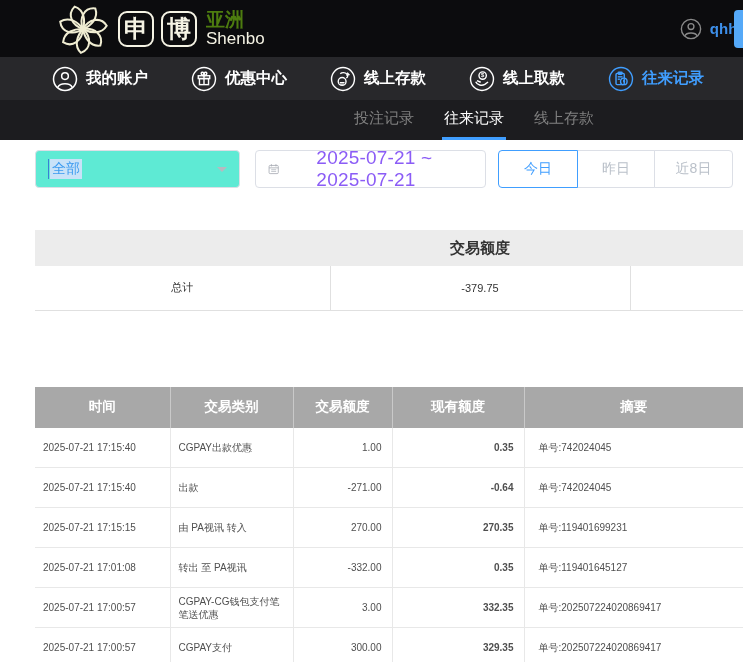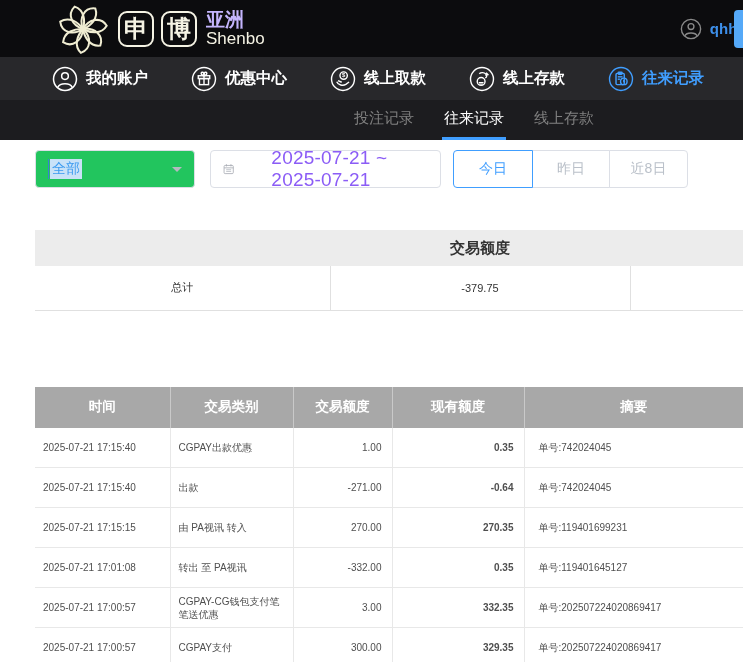--- a/index.html
+++ b/index.html
@@ -8,21 +8,21 @@
   body { position:relative; }
 
   
   .top-bar { height:57px; background:#0c0c0e; position:relative; display:flex; align-items:center; }
   .logo-group { display:flex; align-items:center; margin-left:52px; }
   .logo-flower { width:62px; height:56px; margin-right:4px; }
   .logo-box { width:36px; height:36px; border:2px solid #f5f3e4; border-radius:9px;
     color:#f5f3e4; font-size:24px; font-weight:bold; display:flex; align-items:center;
     justify-content:center; margin-right:7px; }
   .logo-stack { display:flex; flex-direction:column; line-height:1.05; margin-left:2px; }
-  .logo-region { color:#c4b5fd; font-size:19px; font-weight:bold; }
+  .logo-region { color:#4d7c0f; font-size:19px; font-weight:bold; }
   .logo-brand { color:#f5f3e4; font-size:17px; }
   .user-chip { position:absolute; right:-6px; top:0; height:57px; display:flex; align-items:center; }
   .user-chip svg { width:22px; height:22px; margin-right:8px; }
   .user-name { color:#3d8fea; font-size:15px; font-weight:bold; }
 
   
   .main-nav { height:43px; background:#28282b; display:flex; align-items:center;
     padding-left:52px; gap:43px; white-space:nowrap; }
   .nav-item { display:flex; align-items:center; gap:8px; color:#fff; font-size:15.5px;
     font-weight:bold; cursor:pointer; flex:0 0 auto; }
@@ -31,22 +31,22 @@
 
   
   .sub-nav { height:40px; background:#1c1c1f; display:flex; align-items:stretch;
     padding-left:352px; gap:26px; }
   .sub-tab { color:#808080; font-size:15px; display:flex; align-items:center;
     border-bottom:3px solid transparent; padding:0 2px; cursor:pointer; }
   .sub-tab.active { color:#fff; border-bottom-color:#409eff; }
 
   
   .filter-row { display:flex; align-items:center; margin:10px 0 0 35px; position:relative; }
-  .select-box { width:160px; height:38px; border:1px solid #dcdfe6; border-radius:4px;
-    display:flex; align-items:center; padding:0 12px; background:#22c55e; cursor:pointer; }
+  .select-box { width:205px; height:38px; border:1px solid #dcdfe6; border-radius:4px;
+    display:flex; align-items:center; padding:0 12px; background:#5eead4; cursor:pointer; }
   .text-cursor { width:1px; height:20px; background:#3a7fd5; margin-right:1px; }
   .select-value { font-size:14px; color:#3b9af0; background:#c9e2f8; padding:1px 2px; }
   .caret-down { margin-left:auto; width:0; height:0; border:5px solid transparent;
     border-top-color:#b6b9c0; transform:translateY(3px); }
   .date-box { width:231px; height:38px; border:1px solid #dcdfe6; border-radius:4px;
     display:flex; align-items:center; padding:0 12px; margin-left:15px; background:#fff; cursor:text; }
   .date-box svg { width:16px; height:16px; margin-right:9px; }
   .date-value { font-size:19px; color:#8b5cf6; letter-spacing:.2px;margin-left:28px; }
   .btn-group { display:flex; margin-left:12px; }
   .quick-btn { height:38px; background:#fff; border:1px solid #dcdfe6; font-size:14px;
@@ -132,36 +132,36 @@
       <rect x="7.8" y="11.6" width="8.4" height="5.6"></rect>
       <line x1="12" y1="9" x2="12" y2="17.2"></line>
       <path d="M12,9 C9.5,8.8 8.6,6.4 10.2,5.8 C11.6,5.3 12.3,7.4 12,9"></path>
       <path d="M12,9 C14.5,8.8 15.4,6.4 13.8,5.8 C12.4,5.3 11.7,7.4 12,9"></path>
     </svg>
     <span>优惠中心</span>
   </div>
   <div class="nav-item">
     <svg viewBox="0 0 24 24" fill="none" stroke="#fff" stroke-width="1.3">
       <circle cx="12" cy="12" r="10.6"></circle>
+      <circle cx="11.2" cy="14.2" r="3.6"></circle>
+      <path d="M9,15.3 h4.4 M9.2,16.6 h4" stroke-width="1"></path>
+      <path d="M9.5,7.2 C11,5.6 14,5.8 15.5,7.4 C16.8,8.8 16.4,10.4 15,11"></path>
+      <path d="M15.8,6.2 l1.6,1.8 l-2.2,.6"></path>
+    </svg>
+    <span>线上存款</span>
+  </div>
+  <div class="nav-item">
+    <svg viewBox="0 0 24 24" fill="none" stroke="#fff" stroke-width="1.3">
+      <circle cx="12" cy="12" r="10.6"></circle>
       <circle cx="12.6" cy="8.8" r="3.4"></circle>
       <text x="12.6" y="10.6" text-anchor="middle" font-size="5.4" fill="#fff" stroke="none" font-family="'Liberation Sans',sans-serif">$</text>
       <path d="M6.2,14.6 C7.4,17.6 12,18.6 14.6,17 L17.6,14.8"></path>
       <path d="M7.4,13.4 l3.4,1.6"></path>
     </svg>
     <span>线上取款</span>
-  </div>
-  <div class="nav-item">
-    <svg viewBox="0 0 24 24" fill="none" stroke="#fff" stroke-width="1.3">
-      <circle cx="12" cy="12" r="10.6"></circle>
-      <circle cx="11.2" cy="14.2" r="3.6"></circle>
-      <path d="M9,15.3 h4.4 M9.2,16.6 h4" stroke-width="1"></path>
-      <path d="M9.5,7.2 C11,5.6 14,5.8 15.5,7.4 C16.8,8.8 16.4,10.4 15,11"></path>
-      <path d="M15.8,6.2 l1.6,1.8 l-2.2,.6"></path>
-    </svg>
-    <span>线上存款</span>
   </div>
   <div class="nav-item active">
     <svg viewBox="0 0 24 24" fill="none" stroke="#409eff" stroke-width="1.3">
       <circle cx="12" cy="12" r="10.6"></circle>
       <rect x="7.4" y="6.8" width="7.6" height="10.4" rx="1"></rect>
       <rect x="9.4" y="5.8" width="3.6" height="1.8" rx=".6"></rect>
       <line x1="9" y1="10" x2="13.4" y2="10"></line>
       <line x1="9" y1="12.2" x2="11" y2="12.2"></line>
       <circle cx="14.6" cy="14.2" r="3"></circle>
       <path d="M14.6,12.9 v1.4 l1.1,.7"></path>

